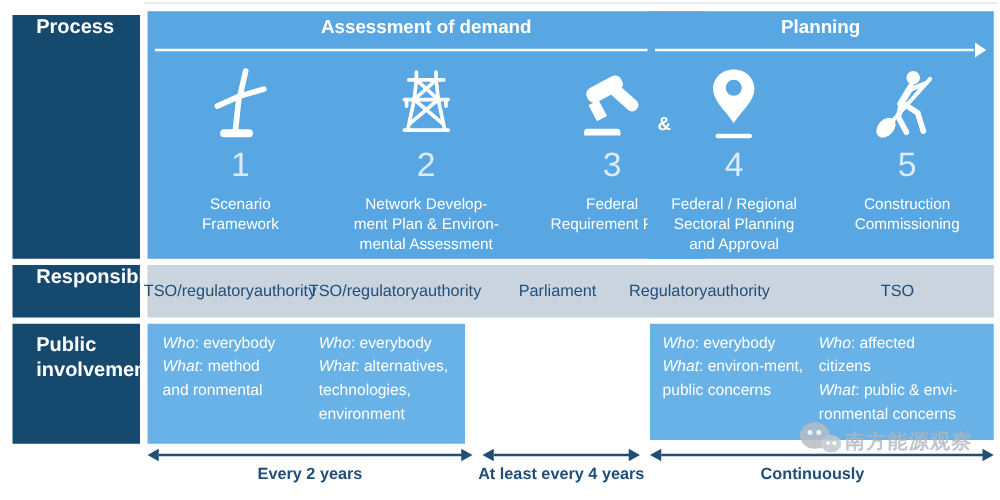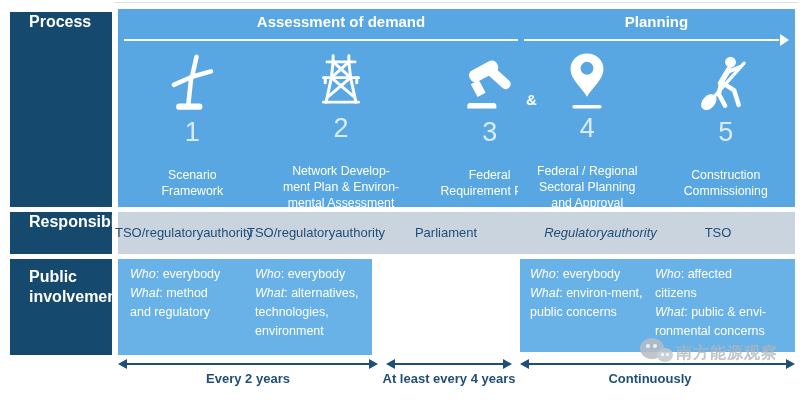--- a/index.html
+++ b/index.html
@@ -21,29 +21,29 @@
   .panel-projects{left:518px;width:277px;}
   .panel-title{position:absolute;top:4px;left:0;right:0;text-align:center;color:#fff;
                font-weight:bold;font-size:15px;}
   .harrow{position:absolute;top:30px;left:6px;right:16px;height:2px;background:#fff;}
   .harrow-head{position:absolute;top:25px;right:6px;width:0;height:0;
                border-left:9px solid #fff;border-top:6px solid transparent;border-bottom:6px solid transparent;}
   .cols{position:absolute;top:38px;left:0;right:0;bottom:0;display:flex;}
   .col{flex:1;display:flex;flex-direction:column;align-items:center;text-align:center;color:#fff;}
   .icon-box{height:66px;display:flex;align-items:center;justify-content:center;margin-top:4px;}
   .step-number{font-size:27px;line-height:1.1;color:rgba(255,255,255,0.78);font-weight:400;margin-top:1px;}
-  .step-name{font-size:12.3px;line-height:1.32;margin-top:19px;}
+  .step-name{font-size:12.3px;line-height:1.32;margin-top:7px;}
   .amp{position:absolute;left:8px;top:82px;color:#fff;font-size:15px;font-weight:bold;}
 
   
   .resp-band{position:absolute;left:118px;top:212px;width:677px;height:42px;background:var(--band-gray);}
   .resp-cell{position:absolute;top:0;height:42px;display:flex;align-items:center;justify-content:center;
              text-align:center;color:var(--navy-text);font-size:13px;line-height:1.18;}
   .rc1{left:0;width:132px;} .rc2{left:132px;width:132px;} .rc3{left:262px;width:132px;}
-  .rc4{left:415px;width:135px;font-style:italic;} .rc5{left:530px;width:140px;}
+  .rc4{left:374px;width:135px;} .rc5{left:530px;width:140px;}
 
   
   .pub-box{position:absolute;top:259px;background:var(--public-blue);}
   .pub-a{left:118px;width:254px;height:96px;}
   .pub-b{left:520px;width:275px;height:93px;}
   .pub-cell{position:absolute;top:6px;color:#fff;font-size:12.5px;line-height:19px;text-align:left;}
   .pc1{left:12px;width:112px;} .pc2{left:137px;width:112px;}
   .pc4{left:10px;width:122px;} .pc5{left:135px;width:136px;}
 
   
@@ -214,21 +214,21 @@
       </div>
     <div class="resp-cell rc5">
         <div>TSO</div>
       </div>
   </div>
 
   <div class="pub-box pub-a">
     <div class="pub-cell pc1">
         <div><i>Who</i>: everybody</div>
         <div><i>What</i>: method</div>
-        <div>and regulatory</div>
+        <div>and ronmental</div>
       </div>
     <div class="pub-cell pc2">
         <div><i>Who</i>: everybody</div>
         <div><i>What</i>: alternatives,</div>
         <div>technologies,</div>
         <div>environment</div>
       </div>
   </div>
   <div class="pub-box pub-b">
     <div class="pub-cell pc4">

